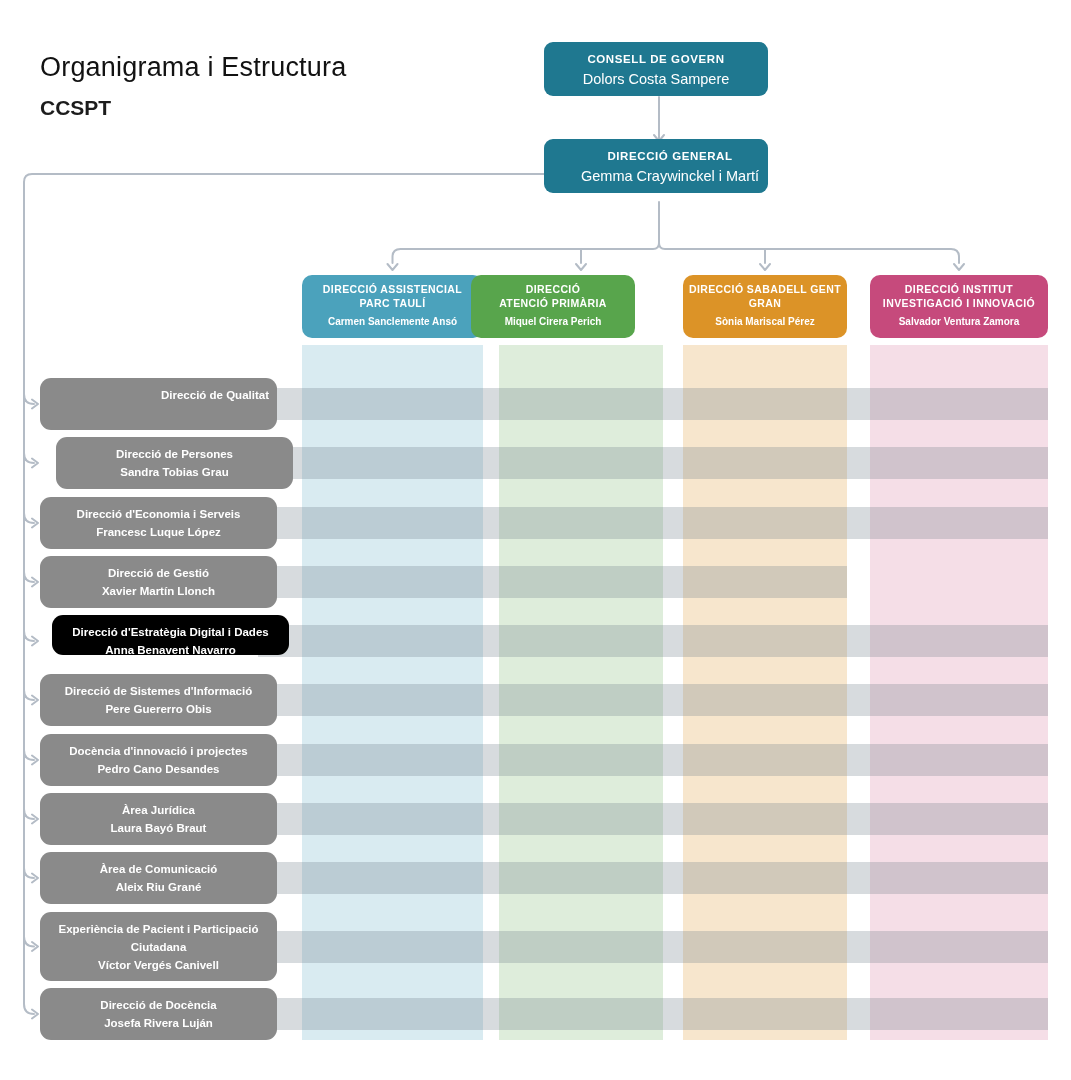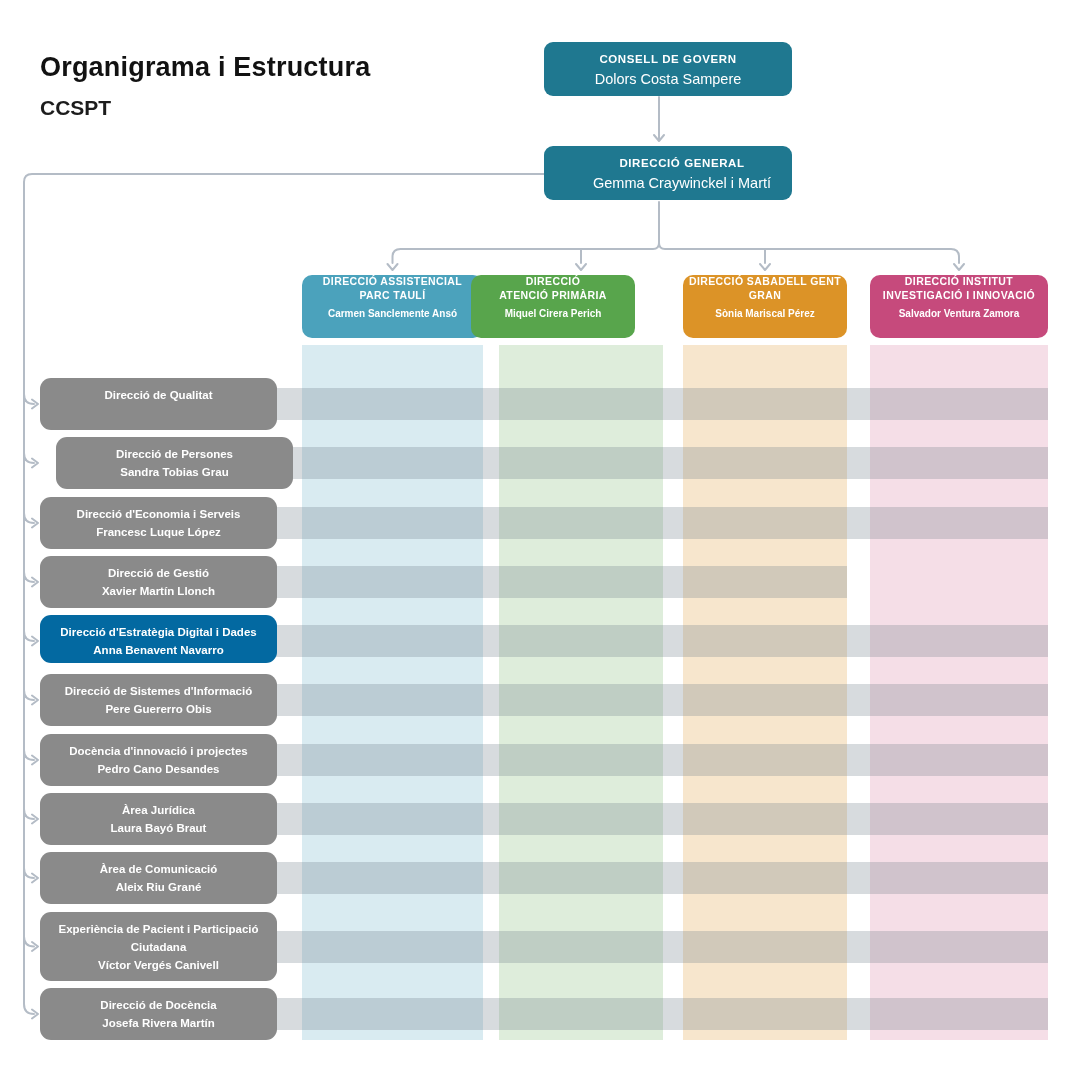--- a/index.html
+++ b/index.html
@@ -1,28 +1,28 @@
 <!DOCTYPE html>
 <html><head>
 <meta charset="utf-8">
 <style>
   html,body{margin:0;padding:0;background:#ffffff;}
   body{font-family:"Liberation Sans","DejaVu Sans",sans-serif;}
   #stage{position:relative;width:1071px;height:1080px;background:#ffffff;overflow:hidden;}
 
-  .page-title{position:absolute;left:40px;top:52px;font-size:27px;font-weight:700;color:#121212;letter-spacing:.2px;}
+  .page-title{position:absolute;left:40px;top:52px;font-size:27px;font-weight:400;color:#121212;letter-spacing:.2px;}
   .page-subtitle{position:absolute;left:40px;top:96px;font-size:21px;font-weight:600;color:#1c1c1c;}
 
   .node{position:absolute;border-radius:9px;color:#ffffff;text-align:center;box-sizing:border-box;}
   .node .ttl{font-weight:bold;text-transform:none;white-space:pre-line;}
-  .teal-node{width:248px;left:544px;padding-top:10px;}
+  .teal-node{width:224px;left:544px;padding-top:10px;}
   .teal-node .ttl{font-size:11.5px;letter-spacing:.6px;line-height:15px;}
   .teal-node .nm{font-size:14.5px;font-weight:400;margin-top:3px;line-height:18px;}
 
-  .col-node{border-radius:10px;}
+  .col-node{padding-top:8px;border-radius:10px;}
   .col-node .ttl{font-size:10.5px;letter-spacing:.4px;line-height:13.5px;}
   .col-node .nm{font-size:10px;font-weight:bold;margin-top:4px;line-height:16px;}
 
   .row-node{left:40px;width:237px;background:#8a8a8a;border-radius:11px;padding:8px 8px 0 8px;}
   .row-node .ttl{font-size:11.5px;font-weight:600;line-height:18px;white-space:pre-line;}
   .row-node .nm{font-size:11.5px;font-weight:600;line-height:18px;}
 
   .vband,.hband{position:absolute;}
   svg.wires{position:absolute;left:0;top:0;pointer-events:none;}
 </style>
@@ -53,21 +53,21 @@
 
   <svg id="wires" class="wires" width="1071" height="1080" viewBox="0 0 1071 1080">
       <path d="M659,97 V139 M654,135 L659,141 L664,135 M659,202 V243 Q659,249 653,249 H400.5 Q392.5,249 392.5,257 V263 M659,243 Q659,249 665,249 H951 Q959,249 959,257 V263 M581,249 V263 M765,249 V263 M387.5,264 L392.5,270 L397.5,264 M576,264 L581,270 L586,264 M760,264 L765,270 L770,264 M954,264 L959,270 L964,264 M544,174 H32 Q24,174 24,182 V1004 M24,394 Q24,404 34,404 M32,399.5 L38,404 L32,408.5 M24,453 Q24,463 34,463 M32,458.5 L38,463 L32,467.5 M24,513 Q24,523 34,523 M32,518.5 L38,523 L32,527.5 M24,572 Q24,582 34,582 M32,577.5 L38,582 L32,586.5 M24,631 Q24,641 34,641 M32,636.5 L38,641 L32,645.5 M24,690 Q24,700 34,700 M32,695.5 L38,700 L32,704.5 M24,750 Q24,760 34,760 M32,755.5 L38,760 L32,764.5 M24,809 Q24,819 34,819 M32,814.5 L38,819 L32,823.5 M24,868 Q24,878 34,878 M32,873.5 L38,878 L32,882.5 M24,936.5 Q24,946.5 34,946.5 M32,942 L38,946.5 L32,951 M24,1004 Q24,1014 34,1014 M32,1009.5 L38,1014 L32,1018.5" fill="none" stroke="#b4bcc6" stroke-width="2" stroke-linecap="round" stroke-linejoin="round"></path>
     </svg>
 
   <div class="node teal-node" id="root-node" style="top: 42px; height: 54px; background: rgb(31, 120, 144);">
     <div class="ttl">CONSELL DE GOVERN</div>
     <div class="nm">Dolors Costa Sampere</div>
   </div>
 
-  <div class="node teal-node" id="general-node" style="top: 146px; height: 54px; background: rgb(31, 120, 144); padding-left: 28px;">
+  <div class="node teal-node" id="general-node" style="top: 139px; height: 54px; background: rgb(31, 120, 144); padding-left: 28px;">
     <div class="ttl">DIRECCIÓ GENERAL</div>
     <div class="nm">Gemma Craywinckel i Martí</div>
   </div>
 
   <div id="columns">
       <div class="node col-node" style="left: 302px; top: 275px; width: 181px; height: 63px; background: rgb(75, 162, 188);">
         <div class="ttl">DIRECCIÓ ASSISTENCIAL
 PARC TAULÍ</div>
         <div class="nm">Carmen Sanclemente Ansó</div>
       </div>
@@ -81,36 +81,36 @@
 GRAN</div>
         <div class="nm">Sònia Mariscal Pérez</div>
       </div>
       <div class="node col-node" style="left: 870px; top: 275px; width: 178px; height: 63px; background: rgb(198, 74, 124); text-align: center;">
         <div class="ttl">DIRECCIÓ INSTITUT
 INVESTIGACIÓ I INNOVACIÓ</div>
         <div class="nm">Salvador Ventura Zamora</div>
       </div>
     </div>
   <div id="rows">
-      <div class="node row-node" style="top: 378px; height: 52px; background: rgb(138, 138, 138);">
+      <div class="node row-node" style="top: 378px; height: 52px; background: rgb(138, 138, 138); text-align: right;">
         <div class="ttl">Direcció de Qualitat</div>
       </div>
       <div class="node row-node" style="top: 437px; height: 52px; background: rgb(138, 138, 138); margin-left: 16px;">
         <div class="ttl">Direcció de Persones</div>
         <div class="nm">Sandra Tobias Grau</div>
       </div>
       <div class="node row-node" style="top: 497px; height: 52px; background: rgb(138, 138, 138);">
         <div class="ttl">Direcció d'Economia i Serveis</div>
         <div class="nm">Francesc Luque López</div>
       </div>
       <div class="node row-node" style="top: 556px; height: 52px; background: rgb(138, 138, 138);">
         <div class="ttl">Direcció de Gestió</div>
         <div class="nm">Xavier Martín Llonch</div>
       </div>
-      <div class="node row-node" style="top: 615px; height: 48px; background: #0369a1;">
+      <div class="node row-node" style="top: 615px; height: 40px; background: #000000; margin-left: 12px;">
         <div class="ttl">Direcció d'Estratègia Digital i Dades</div>
         <div class="nm">Anna Benavent Navarro</div>
       </div>
       <div class="node row-node" style="top: 674px; height: 52px; background: rgb(138, 138, 138);">
         <div class="ttl">Direcció de Sistemes d'Informació</div>
         <div class="nm">Pere Guererro Obis</div>
       </div>
       <div class="node row-node" style="top: 734px; height: 52px; background: rgb(138, 138, 138);">
         <div class="ttl">Docència d'innovació i projectes</div>
         <div class="nm">Pedro Cano Desandes</div>
@@ -123,16 +123,16 @@
         <div class="ttl">Àrea de Comunicació</div>
         <div class="nm">Aleix Riu Grané</div>
       </div>
       <div class="node row-node" style="top: 912px; height: 69px; background: rgb(138, 138, 138);">
         <div class="ttl">Experiència de Pacient i Participació
 Ciutadana</div>
         <div class="nm">Víctor Vergés Canivell</div>
       </div>
       <div class="node row-node" style="top: 988px; height: 52px; background: rgb(138, 138, 138);">
         <div class="ttl">Direcció de Docència</div>
-        <div class="nm">Josefa Rivera Martín</div>
+        <div class="nm">Josefa Rivera Luján</div>
       </div>
     </div>
 </div>
 
 </body></html>

